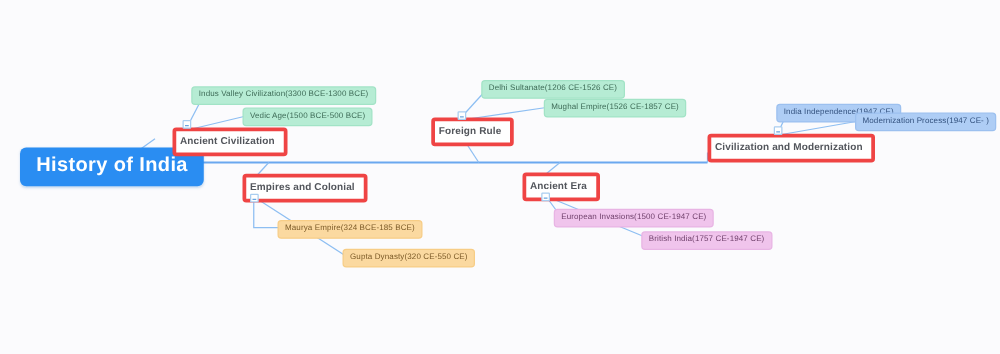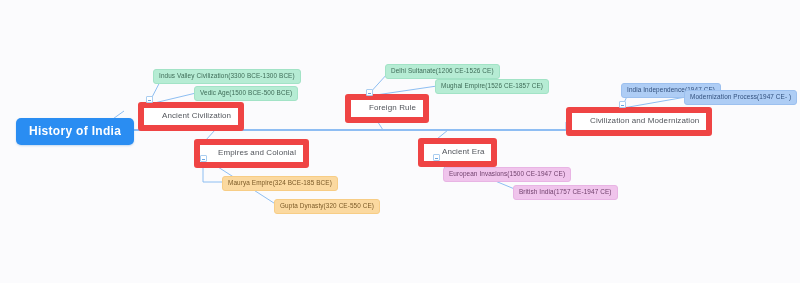--- a/index.html
+++ b/index.html
@@ -31,35 +31,36 @@
     position: absolute;
     box-sizing: border-box;
     white-space: nowrap;
     line-height: 1;
     letter-spacing: 0.1px;
   }
   
   .root-node {
     background: #2a8df2;
     color: #ffffff;
-    font-size: 12px;
+    font-size: 16px;
     font-weight: bold;
     border-radius: 5px;
     padding: 7px 13px 8px 13px;
     letter-spacing: 0.3px;
     box-shadow: 0 1px 2px rgba(40,120,200,0.25);
   }
   
   .branch-node {
     background: #ffffff;
     color: #53565c;
     font-size: 8px;
-    border: 6px solid #ef4444;
+    border: 3px solid #ef4444;
     border-radius: 3px;
-    padding: 4px 7px 5px 18px;
+    padding: 4px 7px 5px 3px;
+    font-weight: bold;
   }
   
   .leaf-node {
     font-size: 6.4px;
     border-radius: 3px;
     padding: 3px 5px 4px 5px;
     border: 1px solid transparent;
   }
   .leaf-green {
     background: #b6ecd4;

